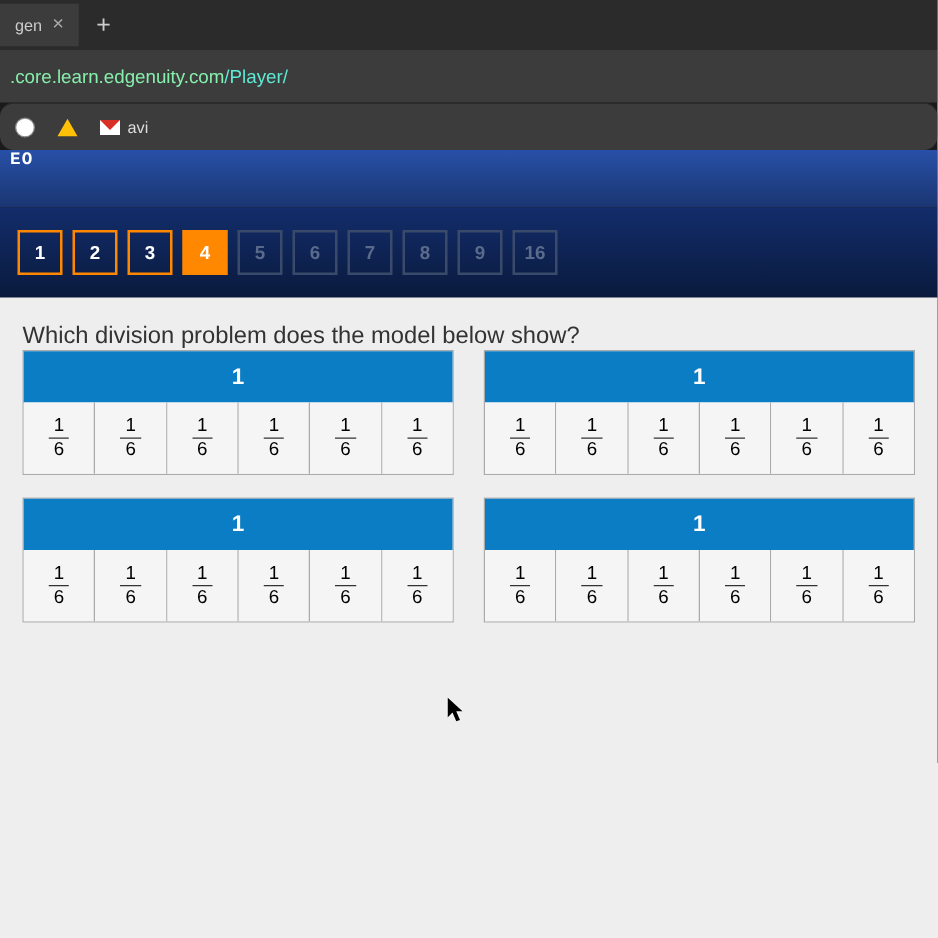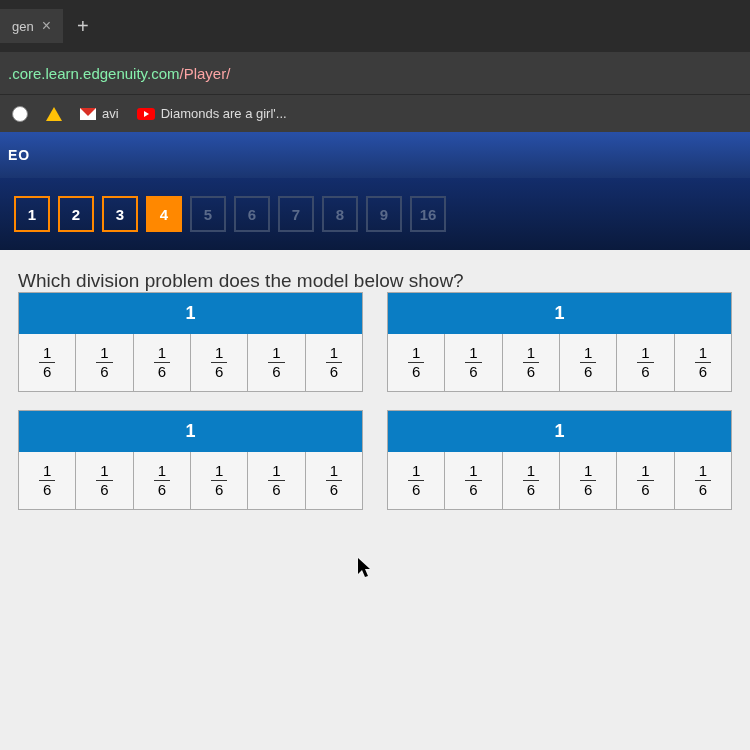--- a/index.html
+++ b/index.html
@@ -1,37 +1,37 @@
 <!DOCTYPE html>
 <html><head>
 <meta charset="utf-8">
 <style>
 * { margin: 0; padding: 0; box-sizing: border-box; }
 body { font-family: Arial, sans-serif; background: #1a1a1a; width: 750px; height: 750px; overflow: hidden; }
 
-.tab-strip { background: #2b2b2b; height: 52px; display: flex; align-items: center; padding-left: 0; }
+.tab-strip { background: #2b2b2b; height: 40px; display: flex; align-items: center; padding-left: 0; }
 .tab { background: #3c3c3c; color: #ccc; padding: 8px 12px; display: flex; align-items: center; gap: 8px; font-size: 13px; }
 .tab-close { color: #aaa; font-size: 16px; cursor: pointer; }
 .new-tab { color: #ccc; font-size: 20px; padding: 0 14px; cursor: pointer; }
 
 .url-bar { background: #3c3c3c; height: 42px; display: flex; align-items: center; padding: 0 8px; }
 .url-text { color: #ccc; font-size: 15px; }
 .url-domain { color: #86efac; }
-.url-path { color: #fca5a5; }
+.url-path { color: #5eead4; }
 
-.bookmarks { background: #3c3c3c; height: 38px; display: flex; align-items: center; gap: 18px; padding: 0 12px; border-top: 1px solid #2a2a2a; }
+.bookmarks { background: #3c3c3c; height: 38px; display: flex; align-items: center; gap: 18px; padding: 0 12px; border-top: 1px solid #2a2a2a; border-radius: 11px; }
 .bm-item { display: flex; align-items: center; gap: 6px; color: #ddd; font-size: 13px; cursor: pointer; }
 .icon-circle { width: 16px; height: 16px; border-radius: 50%; display: inline-block; }
 .icon-drive { width: 0; height: 0; border-left: 8px solid transparent; border-right: 8px solid transparent; border-bottom: 14px solid #ffc107; }
 .icon-gmail { width: 16px; height: 12px; background: #fff; position: relative; }
 .icon-gmail::after { content:''; position:absolute; top:0; left:0; right:0; border-left:8px solid transparent; border-right:8px solid transparent; border-top:8px solid #d93025; }
 .icon-yt { width: 18px; height: 12px; background: #ff0000; border-radius: 3px; position: relative; }
 .icon-yt::after { content:''; position:absolute; left:7px; top:3px; border-left:5px solid #fff; border-top:3px solid transparent; border-bottom:3px solid transparent; }
 
-.app-header { background: #1e3a7a; background: linear-gradient(0deg, #1a3570 0%, #2850a8 100%); height: 46px; color: #fff; font-size: 14px; font-weight: bold; display:flex; align-items:center; padding:0 8px; letter-spacing:1px; }
+.app-header { background: #1e3a7a; background: linear-gradient(0deg, #1a3570 0%, #2850a8 100%); height: 46px; color: #fff; font-size: 14px; font-weight: bold; display:flex; align-items:flex-start; padding:0 8px; letter-spacing:1px;font-family:Liberation Mono, monospace; }
 
 .nav-strip { background: #0a1e4a; background: linear-gradient(180deg, #132d6b 0%, #0a1a3d 100%); height: 72px; display: flex; align-items: center; gap: 8px; padding: 0 14px; }
 .nav-box { width: 36px; height: 36px; border: 2px solid #ff8800; background: transparent; color: #fff; display: flex; align-items: center; justify-content: center; font-size: 15px; font-weight: bold; cursor: pointer; }
 .nav-box.current { background: #ff8800; color: #fff; }
 .nav-box.disabled { border-color: #3a4a6a; color: #5a6a8a; cursor: not-allowed; }
 
 .content { background: #eeeeee; padding: 20px 18px; min-height: 520px; }
 .question { font-size: 19px; color: #333; }
 
 .models { display: grid; grid-template-columns: 1fr 1fr; gap: 18px 24px; }
@@ -67,24 +67,20 @@
 <div class="bookmarks">
   <div class="bm-item">
     <span class="icon-circle" style="background:#fff;border:1px solid #888"></span>
   </div>
   <div class="bm-item">
     <span class="icon-drive"></span>
   </div>
   <div class="bm-item">
     <span class="icon-gmail"></span>
     <span>avi</span>
-  </div>
-  <div class="bm-item">
-    <span class="icon-yt"></span>
-    <span>Diamonds are a girl'...</span>
   </div>
 </div>
 
 <div class="app-header">
   <span>EO</span>
 </div>
 
 <div class="nav-strip" id="nav-strip">
     <div class="nav-box">1</div>
     <div class="nav-box">2</div>

